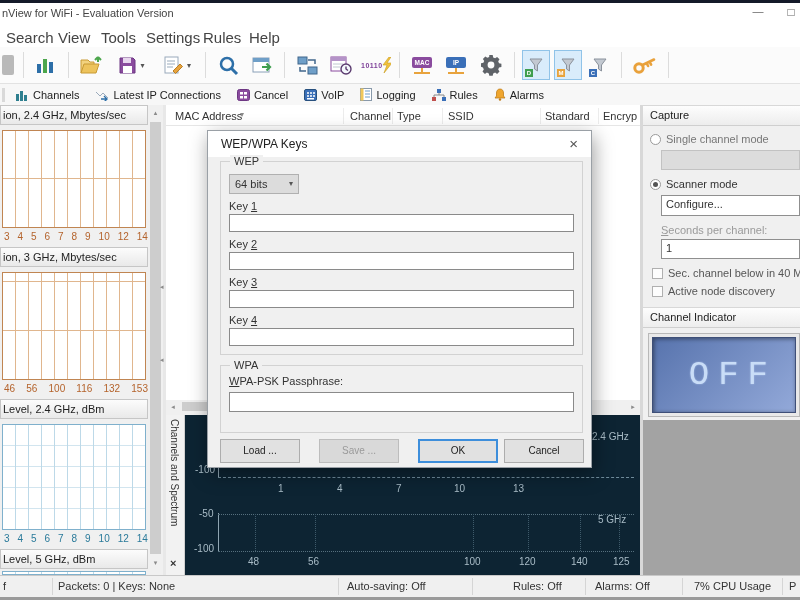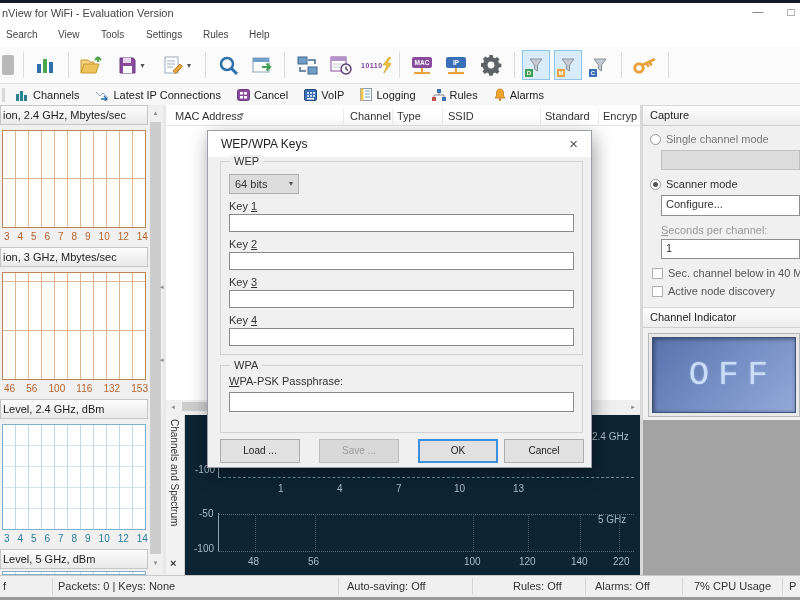--- a/index.html
+++ b/index.html
@@ -4,21 +4,21 @@
 <style>
   html,body{margin:0;padding:0;background:#555;}
   #app{position:relative;width:800px;height:600px;background:#f0f0f0;overflow:hidden;
        font-family:"Liberation Sans",sans-serif;font-size:11px;color:#333;}
   .a{position:absolute;}
   .tx{white-space:nowrap;}
   .u{text-decoration:underline;}
   
   .titlebar{left:0;top:3px;width:800px;height:22px;background:#fff;border-bottom:1px solid #ececec;}
   .menubar{left:0;top:25px;width:800px;height:22px;background:#fff;border-bottom:1px solid #e2e2e2;}
-  .menu-item{position:absolute;top:4px;font-size:10px;color:#444;}
+  .menu-item{position:absolute;top:4px;font-size:15px;color:#444;}
   .toolbar{left:0;top:47px;width:800px;height:36px;background:#fbfbfb;border-bottom:1px solid #e2e2e2;
            display:flex;align-items:center;gap:4px;}
   .tbtn{height:28px;display:flex;align-items:center;justify-content:center;border:1px solid transparent;}
   .tbtn.active{background:#d9ecfb;border:1px solid #90c3e8;}
   .tsep{width:1px;height:26px;background:#dcdcdc;margin:0 3px;flex:0 0 1px;}
   .caret{font-size:8px;color:#555;margin-left:2px;}
   .tabbar{left:0;top:84px;width:800px;height:21px;background:#f7f7f7;border-bottom:1px solid #e0e0e0;
           display:flex;align-items:center;gap:6px;padding-left:2px;}
   .tab{display:flex;align-items:center;gap:4px;padding:2px 5px;font-size:11px;color:#222;}
   
@@ -397,21 +397,21 @@
       <div class="a vdot" style="left:130px;top:99px;height:37px;"></div>
       <div class="a vdot" style="left:288px;top:99px;height:37px;"></div>
       <div class="a vdot" style="left:343px;top:99px;height:37px;"></div>
       <div class="a vdot" style="left:395px;top:99px;height:37px;"></div>
       <div class="a vdot" style="left:434px;top:99px;height:37px;"></div>
       <span class="speclabel" style="left:63px;top:141px;">48</span>
       <span class="speclabel" style="left:123px;top:141px;">56</span>
       <span class="speclabel" style="left:279px;top:141px;">100</span>
       <span class="speclabel" style="left:334px;top:141px;">120</span>
       <span class="speclabel" style="left:386px;top:141px;">140</span>
-      <span class="speclabel" style="left:428px;top:141px;">220</span>
+      <span class="speclabel" style="left:428px;top:141px;">125</span>
     </div>
   </div>
 
   <div class="a" style="left:640px;top:105px;width:3px;height:470px;background:#d8d8d8;"></div>
 
   <div class="a" style="left:643px;top:105px;width:157px;height:470px;background:#f0f0f0;overflow:hidden;">
     <div class="a secthdr" style="left:0;top:0;width:157px;height:19px;">Capture</div>
     <div class="a radio" style="left:7px;top:29px;"></div>
     <div class="a tx" style="left:23px;top:28px;color:#777;">Single channel mode</div>
     <div class="a combo-dis" style="left:18px;top:45px;width:139px;height:20px;"></div>

